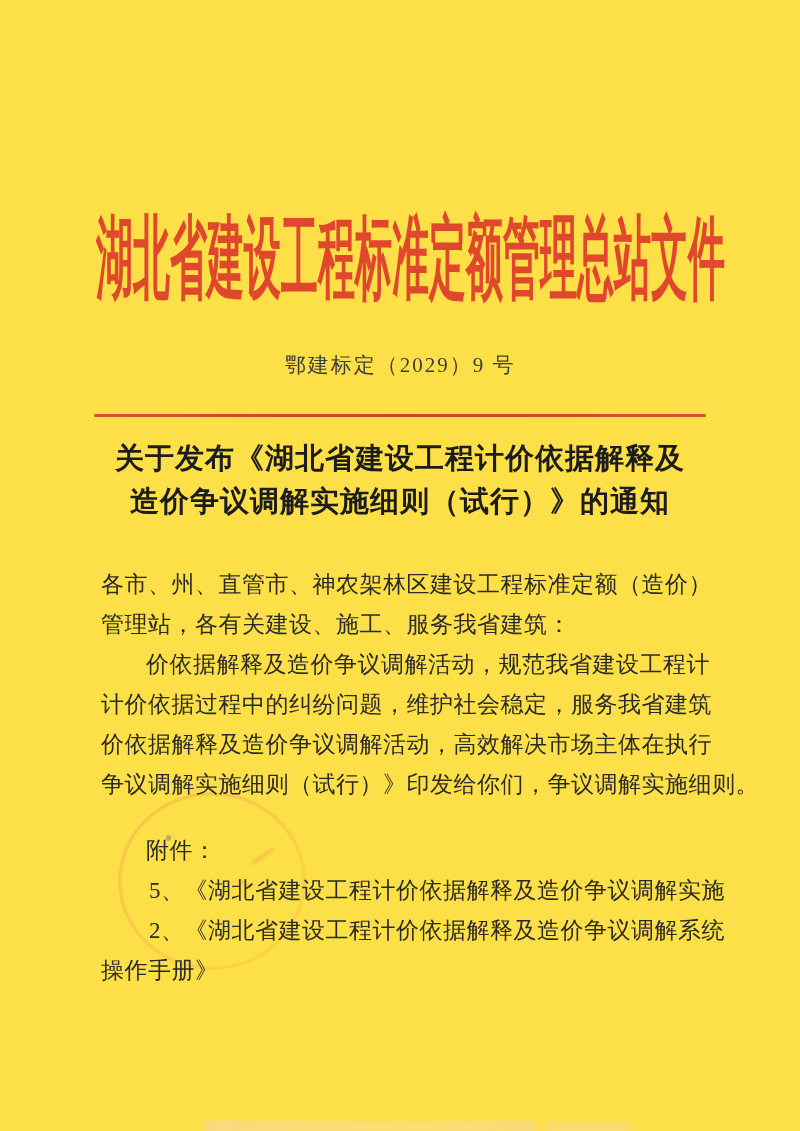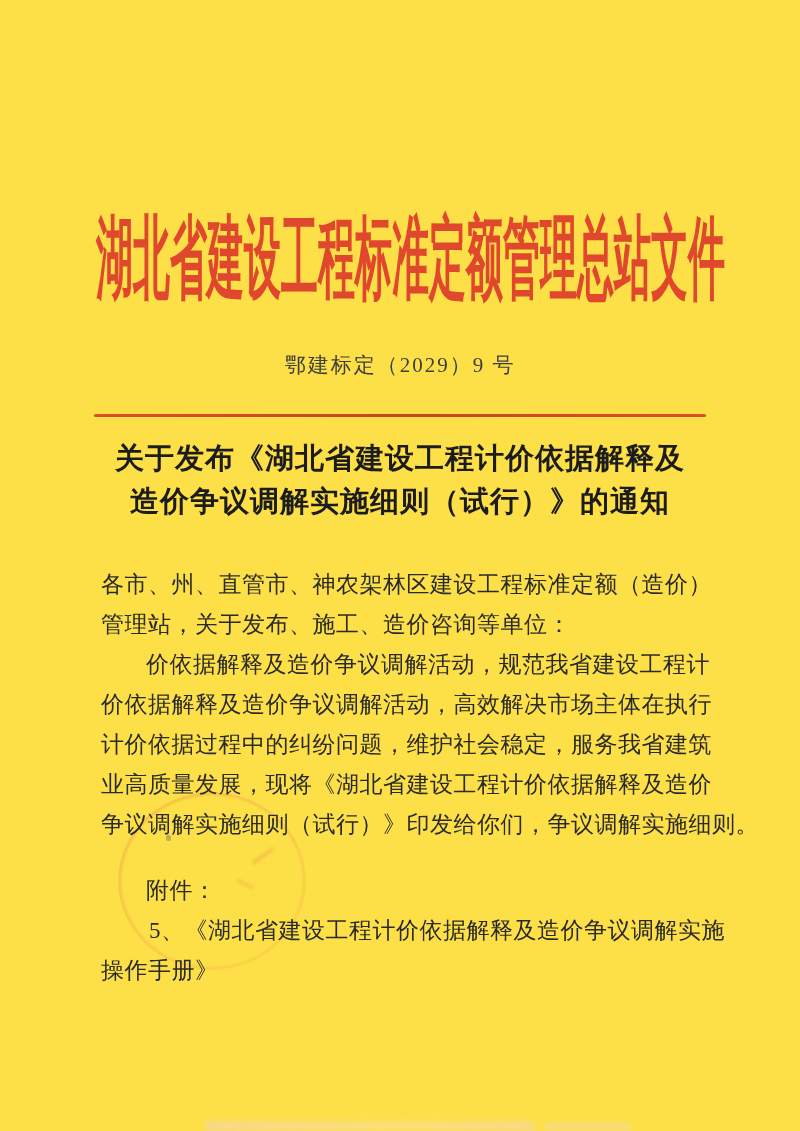--- a/index.html
+++ b/index.html
@@ -174,30 +174,30 @@
 
   <div class="red-line"></div>
 
   <div class="title">
     <div>关于发布《湖北省建设工程计价依据解释及</div>
     <div>造价争议调解实施细则（试行）》的通知</div>
   </div>
 
   <div class="body-text">
     <div class="line">各市、州、直管市、神农架林区建设工程标准定额（造价）</div>
-    <div class="line">管理站，关于发布、施工、造价咨询等单位：</div>
+    <div class="line">管理站，各有关建设、施工、服务我省建筑：</div>
 
     <div class="line indent">价依据解释及造价争议调解活动，规范我省建设工程计</div>
+    <div class="line">计价依据过程中的纠纷问题，维护社会稳定，服务我省建筑</div>
     <div class="line">价依据解释及造价争议调解活动，高效解决市场主体在执行</div>
-    <div class="line">计价依据过程中的纠纷问题，维护社会稳定，服务我省建筑</div>
-    <div class="line">业高质量发展，现将《湖北省建设工程计价依据解释及造价</div>
     <div class="line">争议调解实施细则（试行）》印发给你们，争议调解实施细则。</div>
 
     <div class="line indent gap-above">附件：</div>
     <div class="line indent-num">5、《湖北省建设工程计价依据解释及造价争议调解实施</div>
+    <div class="line indent-num">2、《湖北省建设工程计价依据解释及造价争议调解系统</div>
     <div class="line">操作手册》</div>
   </div>
 
   <div class="stamp">
     <div class="stamp-ring"></div>
     <div class="stamp-mark1"></div>
     <div class="stamp-mark2"></div>
   </div>
 
   <div class="scan-speck"></div>

